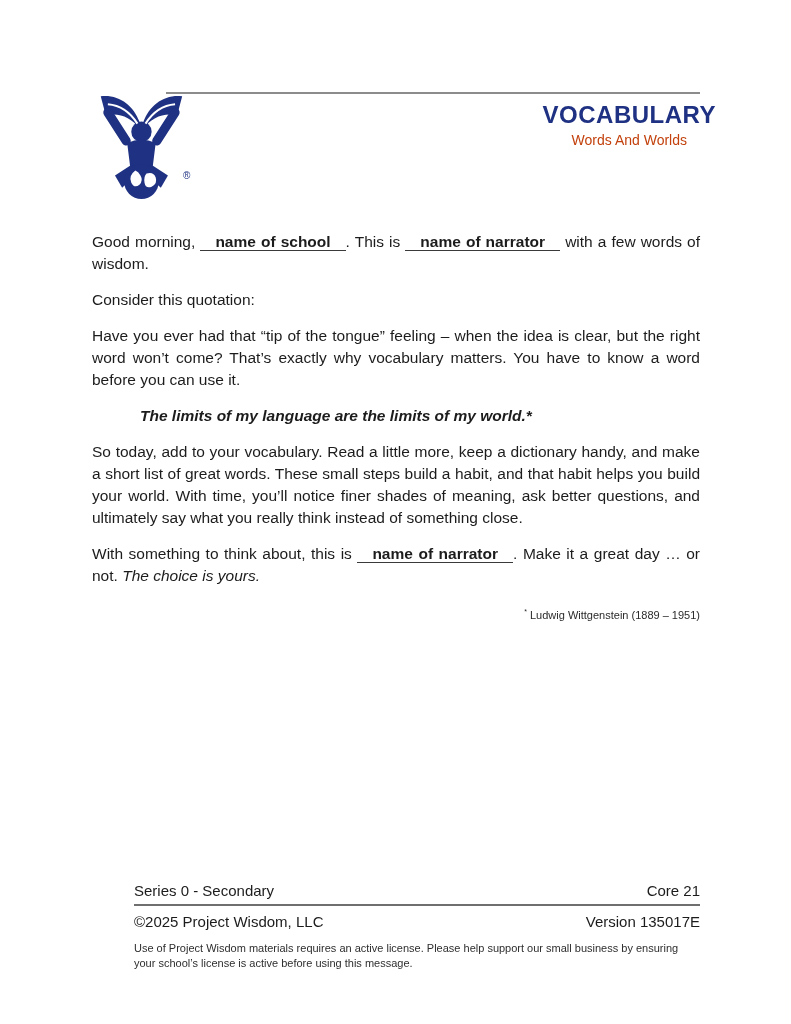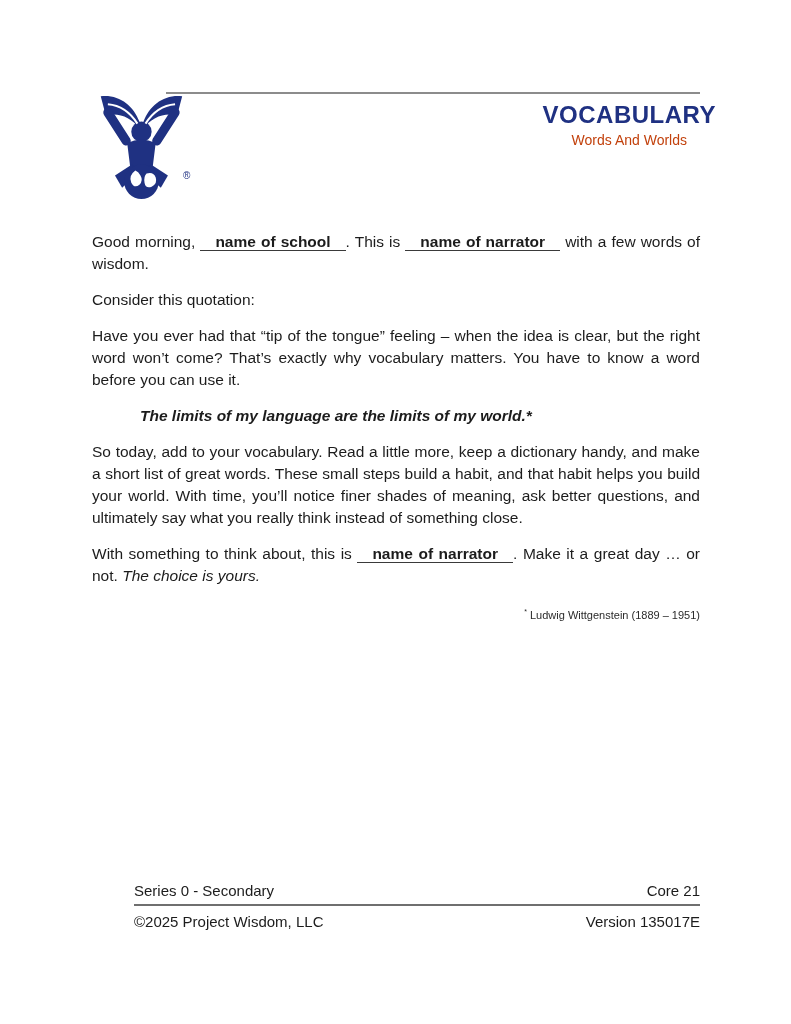--- a/index.html
+++ b/index.html
@@ -180,15 +180,16 @@
   <div class="footer">
     <div class="footer-row">
       <span>Series 0 - Secondary</span>
       <span>Core 21</span>
     </div>
     <div class="footer-rule"></div>
     <div class="footer-row">
       <span>©2025 Project Wisdom, LLC</span>
       <span>Version 135017E</span>
     </div>
+    <div class="license-note">Use of Project Wisdom materials requires an active license. Please help support our small business by ensuring your school’s license is active before using this message.</div>
   </div>
 
 </div>
 
 </body></html>

